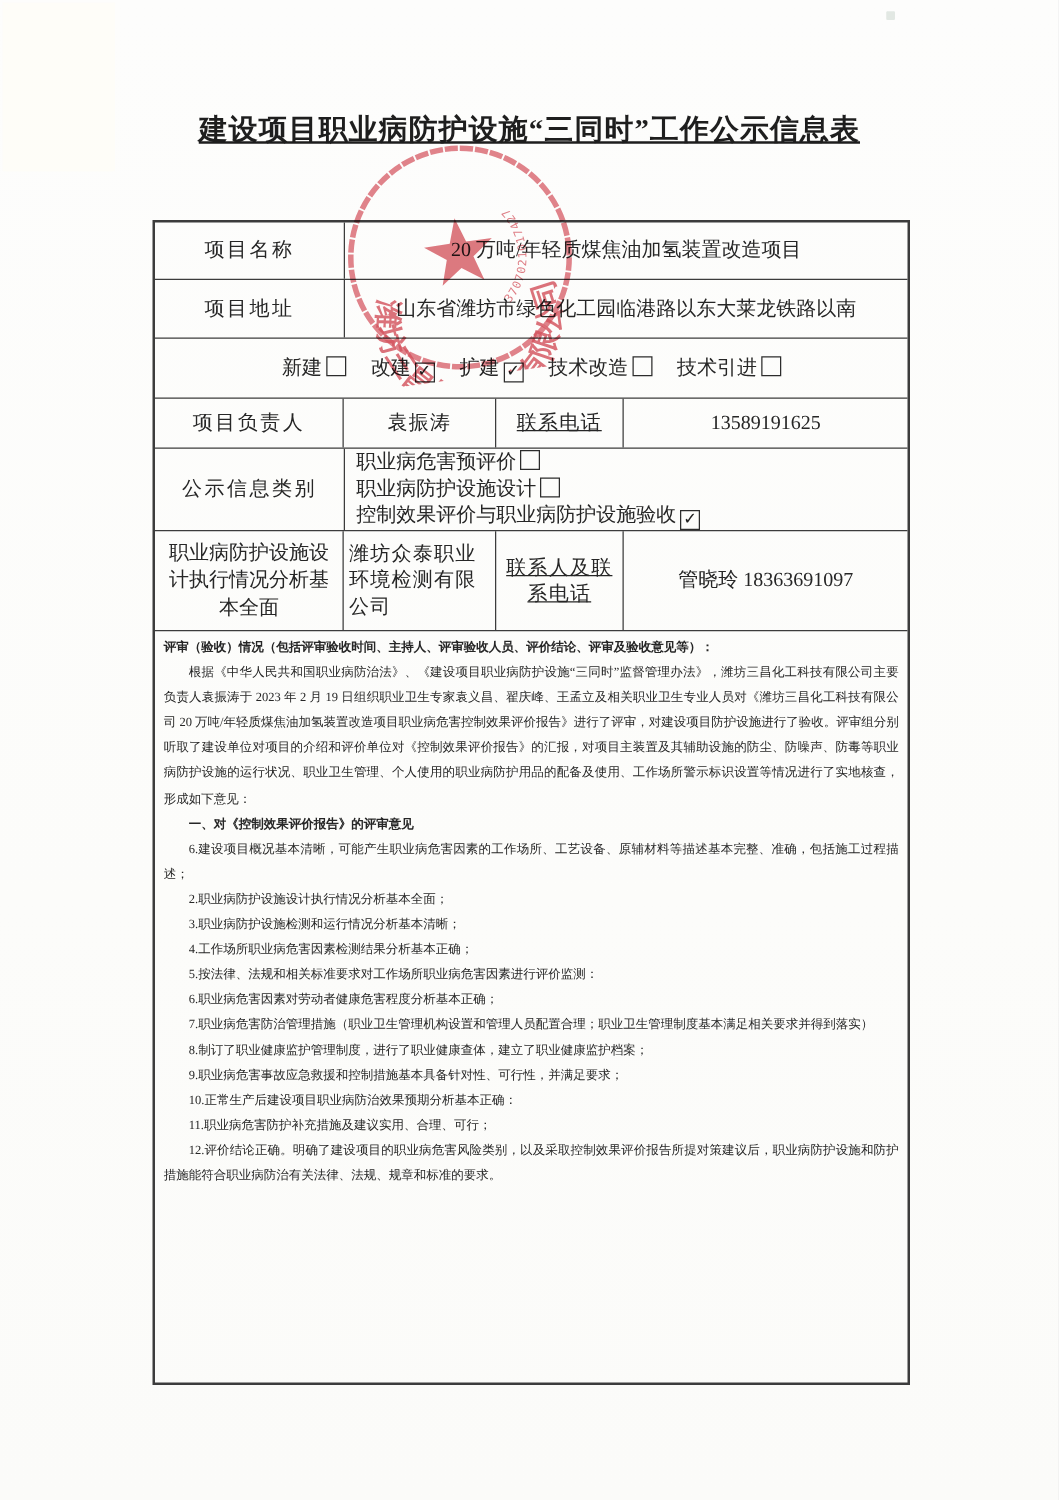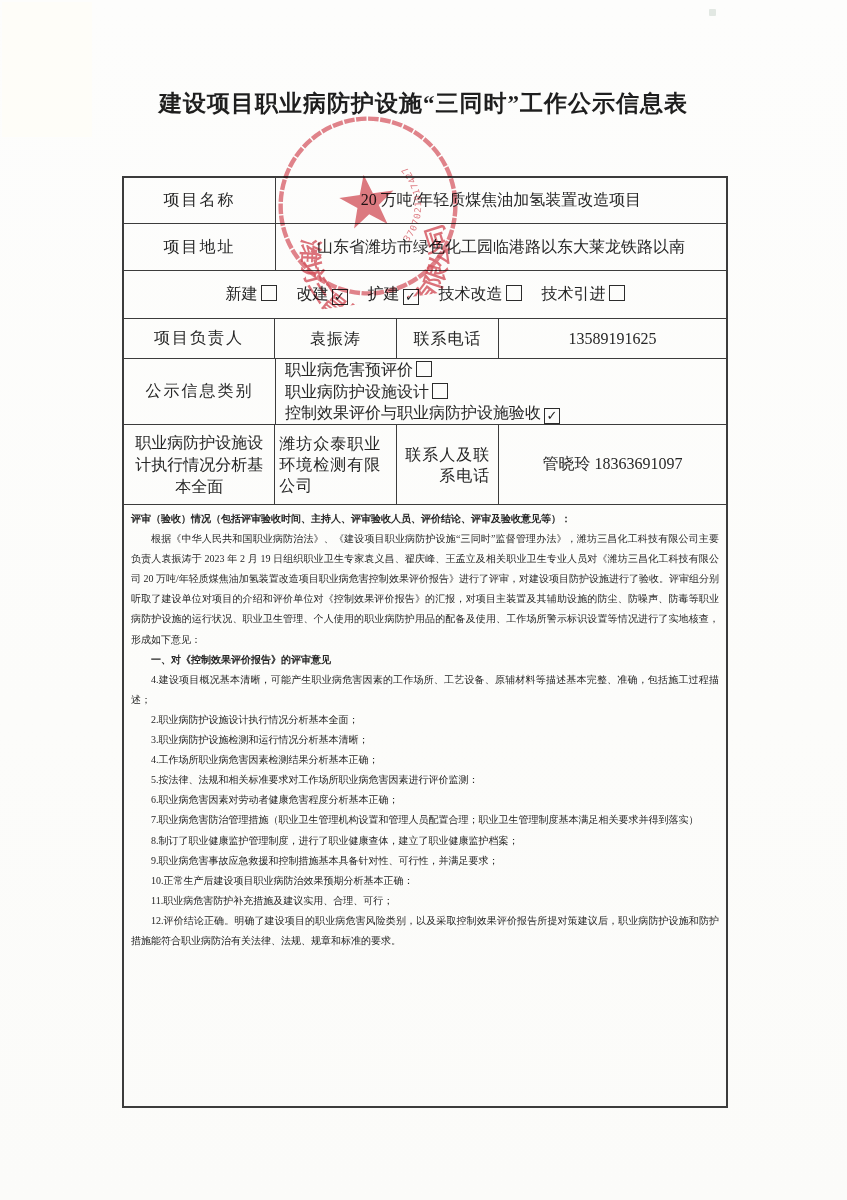--- a/index.html
+++ b/index.html
@@ -8,37 +8,37 @@
     width:847px;height:1200px;
     margin:0 auto;
     background:linear-gradient(180deg,#fdfdfc 0%,#fcfcfa 60%,#fbfbf9 100%);
     font-family:"Liberation Serif","DejaVu Serif",serif;
     color:#262626;
     overflow:hidden;
   }
   .title{
     position:absolute;top:88px;left:0;right:0;
     margin:0;text-align:center;
-    font-size:23px;font-weight:bold;letter-spacing:1px;color:#1e1e1e;
+    font-size:23px;font-weight:bold;letter-spacing:1px;color:#1e1e1e;text-decoration:underline;
   }
   .doc-table{
     position:absolute;left:122px;top:176px;width:606px;
     border:2px solid #3c3c3c;
     box-sizing:border-box;
     font-size:16px;
   }
   .row{display:flex;border-bottom:1.6px solid #3c3c3c;box-sizing:border-box;}
   .row:last-child{border-bottom:none;}
   .cell{box-sizing:border-box;border-right:1.6px solid #3c3c3c;overflow:hidden;}
   .cell:last-child{border-right:none;}
   .c-label{width:152px;display:flex;align-items:center;justify-content:center;text-align:center;letter-spacing:2px;}
   .c-label.nospace{letter-spacing:0;line-height:22px;padding:2px 6px;}
   .c-val{flex:1;display:flex;align-items:center;justify-content:center;text-align:center;}
   .c-mid{width:122px;display:flex;align-items:center;justify-content:center;letter-spacing:1px;text-align:left;line-height:21px;padding:2px 4px;}
-  .c-phone-label{width:103px;display:flex;align-items:center;justify-content:center;letter-spacing:1px;text-align:right;line-height:21px;padding:2px 8px;}
+  .c-phone-label{width:103px;display:flex;align-items:center;justify-content:center;letter-spacing:1px;text-align:center;line-height:21px;padding:2px 8px;text-decoration:underline;}
   .c-wide{width:228px;display:flex;align-items:center;justify-content:center;text-align:center;}
   .r-name{height:46px;}
   .r-addr{height:47px;}
   .r-nature{height:48px;}
   .r-manager{height:40px;}
   .r-info{height:66px;}
   .r-agency{height:80px;}
   .options-row{flex:1;display:flex;align-items:center;justify-content:center;gap:20px;}
   .options-col{flex:1;display:flex;flex-direction:column;justify-content:center;padding-left:9px;line-height:21.5px;}
   .opt{white-space:nowrap;}
@@ -127,21 +127,21 @@
       <div class="cell c-phone-label">联系人及联系电话</div>
       <div class="cell c-wide">管晓玲 18363691097</div>
     </div>
 
     <div class="row">
       <div class="cell review-cell">
         <p class="bold">评审（验收）情况（包括评审验收时间、主持人、评审验收人员、评价结论、评审及验收意见等）：</p>
         <p class="indent">根据《中华人民共和国职业病防治法》、《建设项目职业病防护设施“三同时”监督管理办法》，潍坊三昌化工科技有限公司主要负责人袁振涛于 2023 年 2 月 19 日组织职业卫生专家袁义昌、翟庆峰、王孟立及相关职业卫生专业人员对《潍坊三昌化工科技有限公司 20 万吨/年轻质煤焦油加氢装置改造项目职业病危害控制效果评价报告》进行了评审，对建设项目防护设施进行了验收。评审组分别听取了建设单位对项目的介绍和评价单位对《控制效果评价报告》的汇报，对项目主装置及其辅助设施的防尘、防噪声、防毒等职业病防护设施的运行状况、职业卫生管理、个人使用的职业病防护用品的配备及使用、工作场所警示标识设置等情况进行了实地核查，形成如下意见：</p>
         <p class="bold indent">一、对《控制效果评价报告》的评审意见</p>
         <div>
-            <p class="indent">4.建设项目概况基本清晰，可能产生职业病危害因素的工作场所、工艺设备、原辅材料等描述基本完整、准确，包括施工过程描述；</p>
+            <p class="indent">6.建设项目概况基本清晰，可能产生职业病危害因素的工作场所、工艺设备、原辅材料等描述基本完整、准确，包括施工过程描述；</p>
             <p class="indent">2.职业病防护设施设计执行情况分析基本全面；</p>
             <p class="indent">3.职业病防护设施检测和运行情况分析基本清晰；</p>
             <p class="indent">4.工作场所职业病危害因素检测结果分析基本正确；</p>
             <p class="indent">5.按法律、法规和相关标准要求对工作场所职业病危害因素进行评价监测：</p>
             <p class="indent">6.职业病危害因素对劳动者健康危害程度分析基本正确；</p>
             <p class="indent">7.职业病危害防治管理措施（职业卫生管理机构设置和管理人员配置合理；职业卫生管理制度基本满足相关要求并得到落实）</p>
             <p class="indent">8.制订了职业健康监护管理制度，进行了职业健康查体，建立了职业健康监护档案；</p>
             <p class="indent">9.职业病危害事故应急救援和控制措施基本具备针对性、可行性，并满足要求；</p>
             <p class="indent">10.正常生产后建设项目职业病防治效果预期分析基本正确：</p>
             <p class="indent">11.职业病危害防护补充措施及建议实用、合理、可行；</p>

